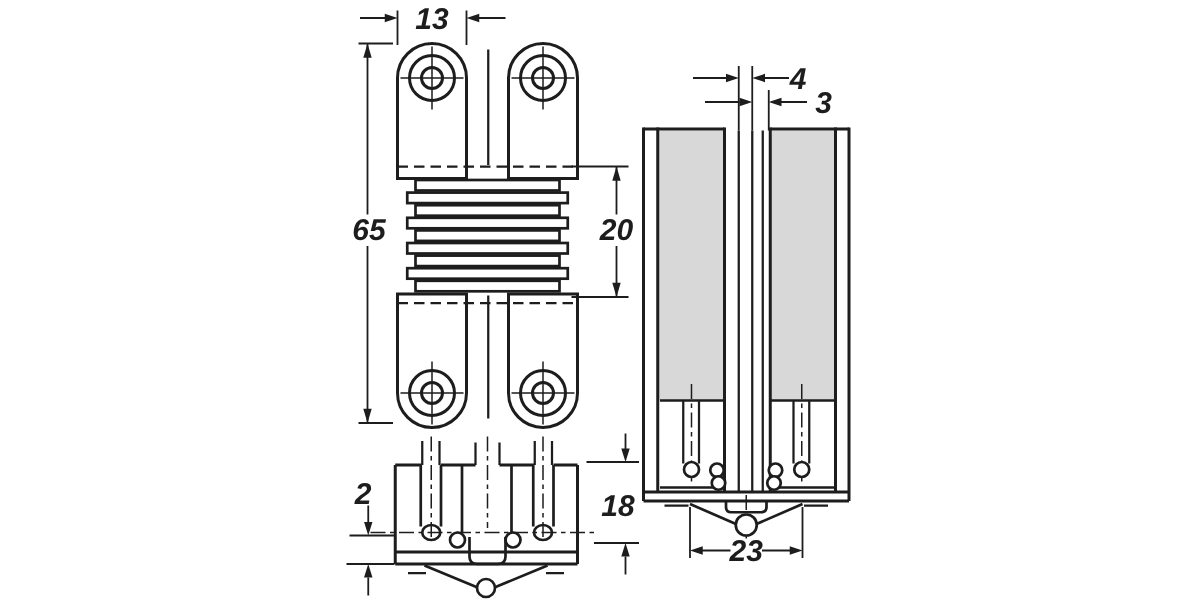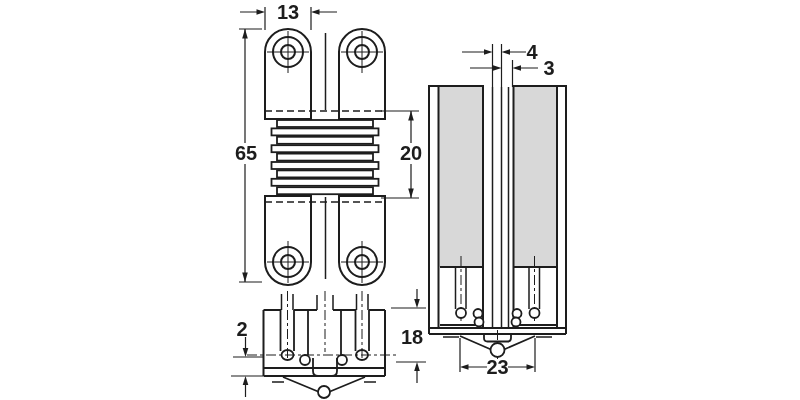--- a/index.html
+++ b/index.html
@@ -1,17 +1,17 @@
 <!DOCTYPE html>
 <html><head>
 <meta charset="utf-8">
 <style>
   html,body{margin:0;padding:0;background:#ffffff;}
   .stage{position:relative;width:800px;height:400px;background:#fff;overflow:hidden;
-         font-family:"Liberation Sans", sans-serif;}
+         font-family:"Liberation Sans", sans-serif;font-style:italic;}
   svg text{font-family:"Liberation Sans", sans-serif;font-size:20px;font-weight:bold;
            fill:#1d1d1d;text-anchor:middle;}
 </style>
 </head>
 <body>
 
 <div class="stage">
 <svg width="800" height="400" viewBox="0 0 800 400">
 
   <g>

